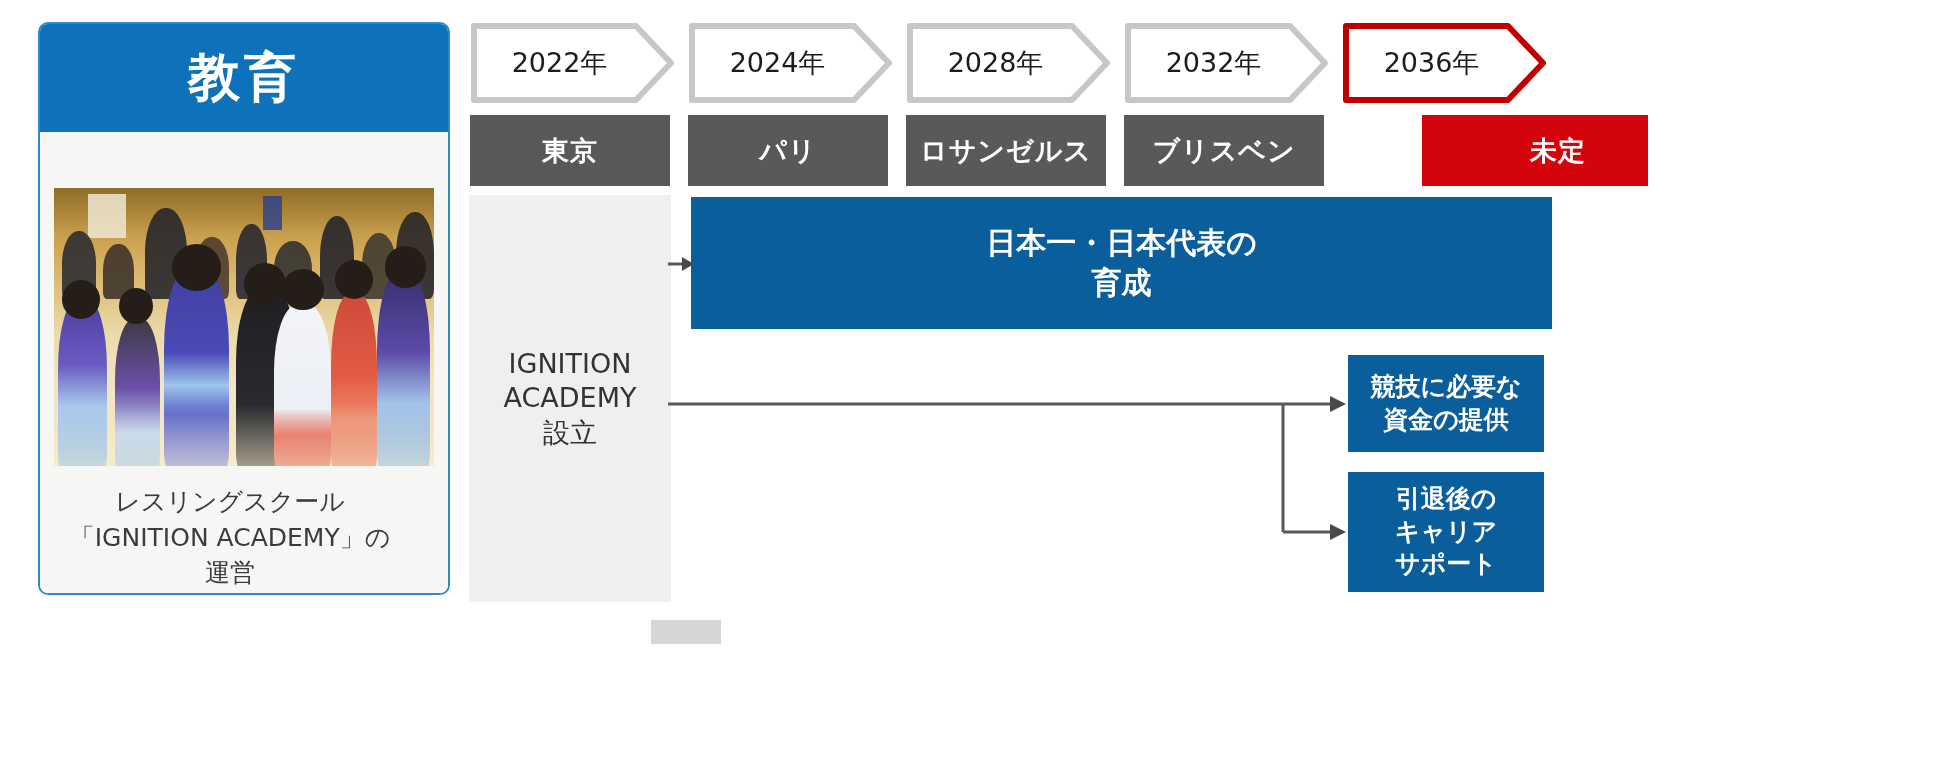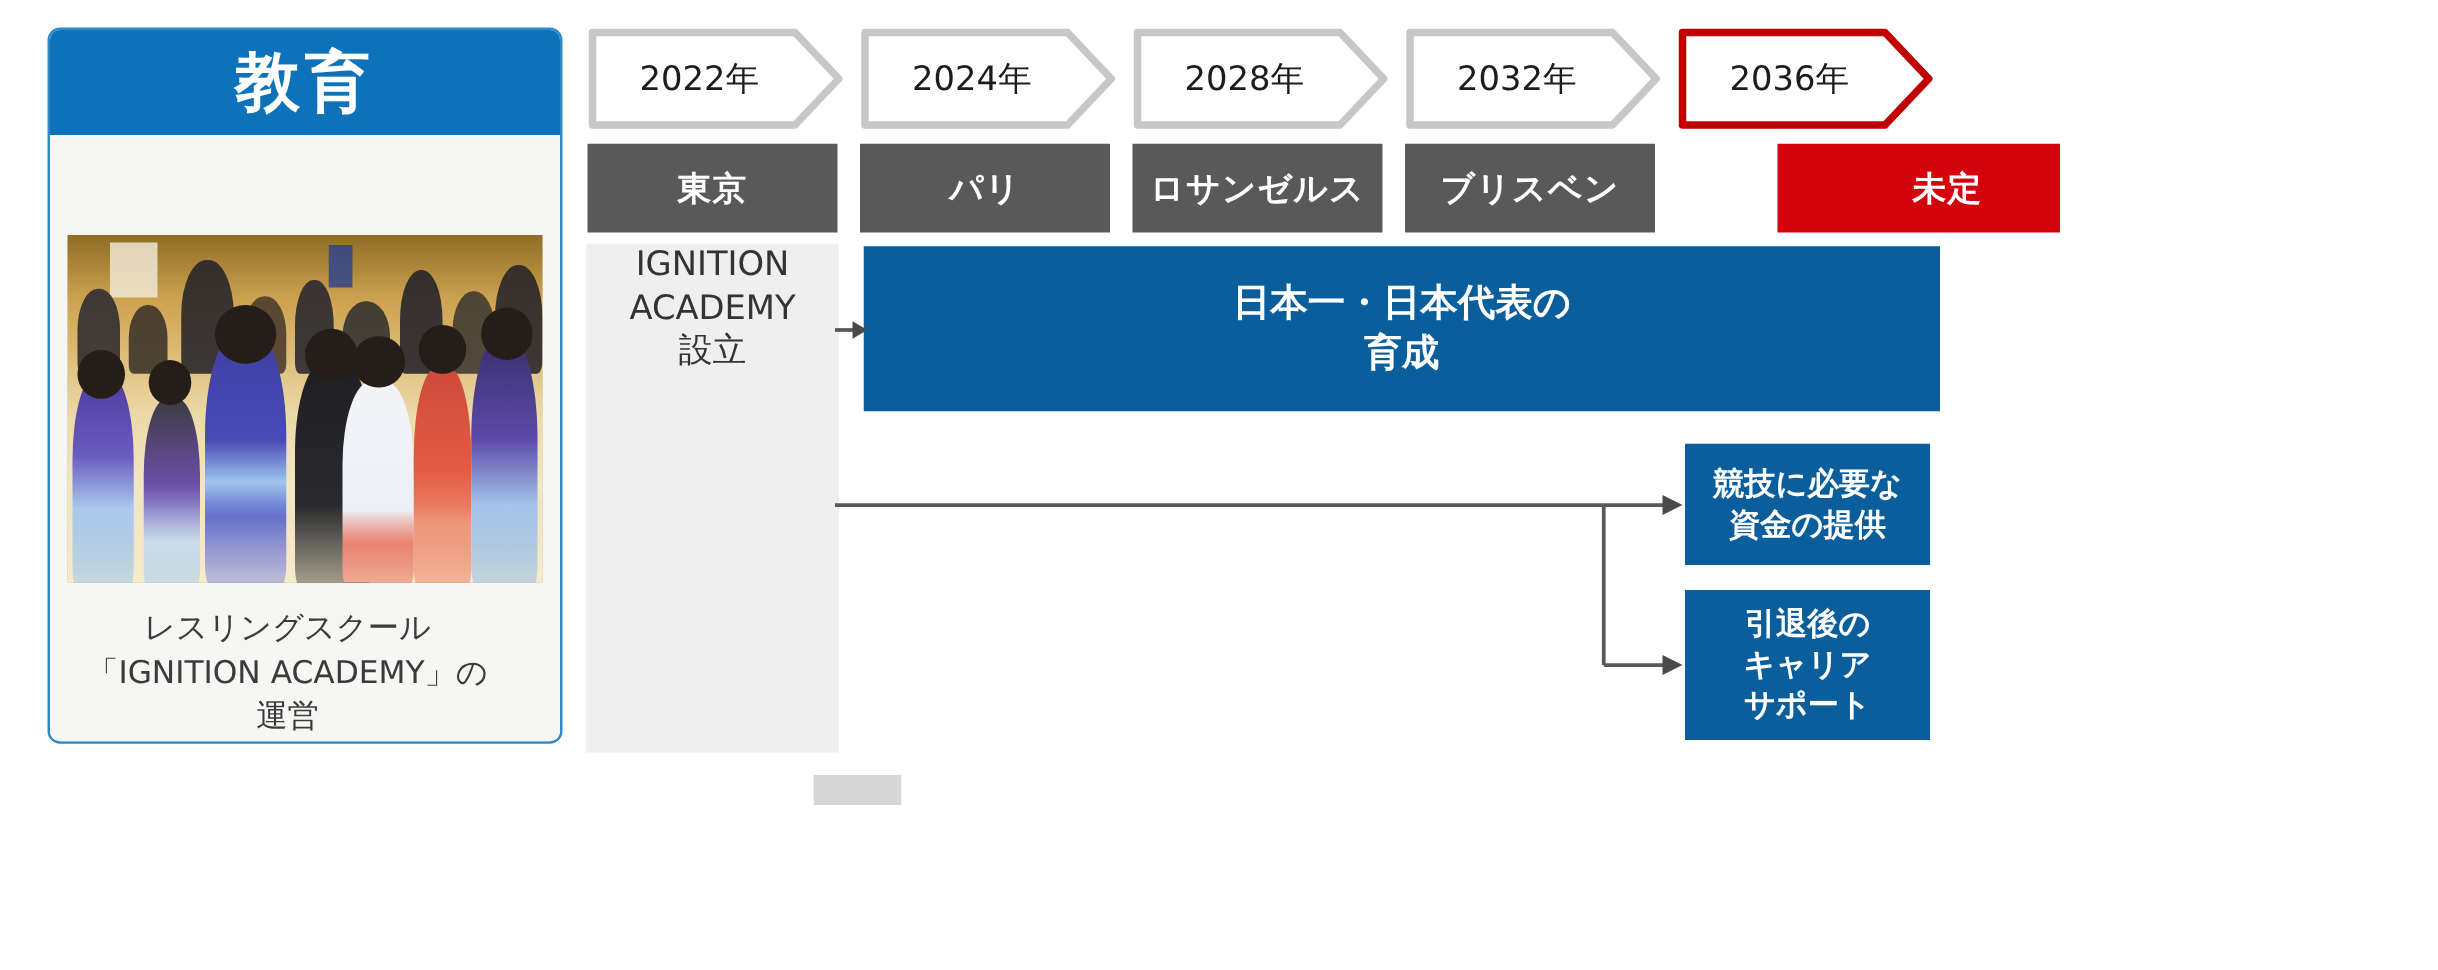--- a/index.html
+++ b/index.html
@@ -12,21 +12,21 @@
   }
   .stage{position:absolute;left:0;top:0;width:1950px;height:776px;}
 
   
   .card{
     position:absolute;left:38px;top:22px;width:412px;height:573px;
     border:2px solid #2e8bc7;border-radius:10px;
     background:#f7f7f5;box-sizing:border-box;overflow:hidden;
   }
   .card-header{
-    position:absolute;left:0;top:0;width:100%;height:84px;
+    position:absolute;left:0;top:0;width:100%;height:108px;
     background:#0d72b9;
     display:flex;align-items:center;justify-content:center;
   }
   .card-header .title{
     color:#ffffff;font-size:52px;font-weight:bold;letter-spacing:4px;
     font-family:"DejaVu Sans","Liberation Sans",sans-serif;
   }
   .card-body{position:absolute;left:0;top:108px;width:100%;height:465px;background:#f6f6f4;}
 
   .photo{
@@ -72,21 +72,21 @@
     color:#ffffff;font-size:27px;font-weight:bold;
     font-family:Liberation Sans, sans-serif;
     background:#595959;letter-spacing:1px;
   }
   .city.red{background:#d4040c;}
 
   
   .acad-col{
     position:absolute;left:469px;top:195px;width:202px;height:407px;
     background:#efefef;
-    display:flex;align-items:flex-start;justify-content:center;text-align:center;
+    display:flex;align-items:center;justify-content:center;text-align:center;
   }
   .acad-col .t{
     color:#333333;font-size:27px;line-height:1.28;
     font-family:"DejaVu Sans","Liberation Sans",sans-serif;
   }
 
   .big-blue{
     position:absolute;left:691px;top:197px;width:861px;height:132px;
     background:#0a5e9c;
     display:flex;align-items:center;justify-content:center;text-align:center;

